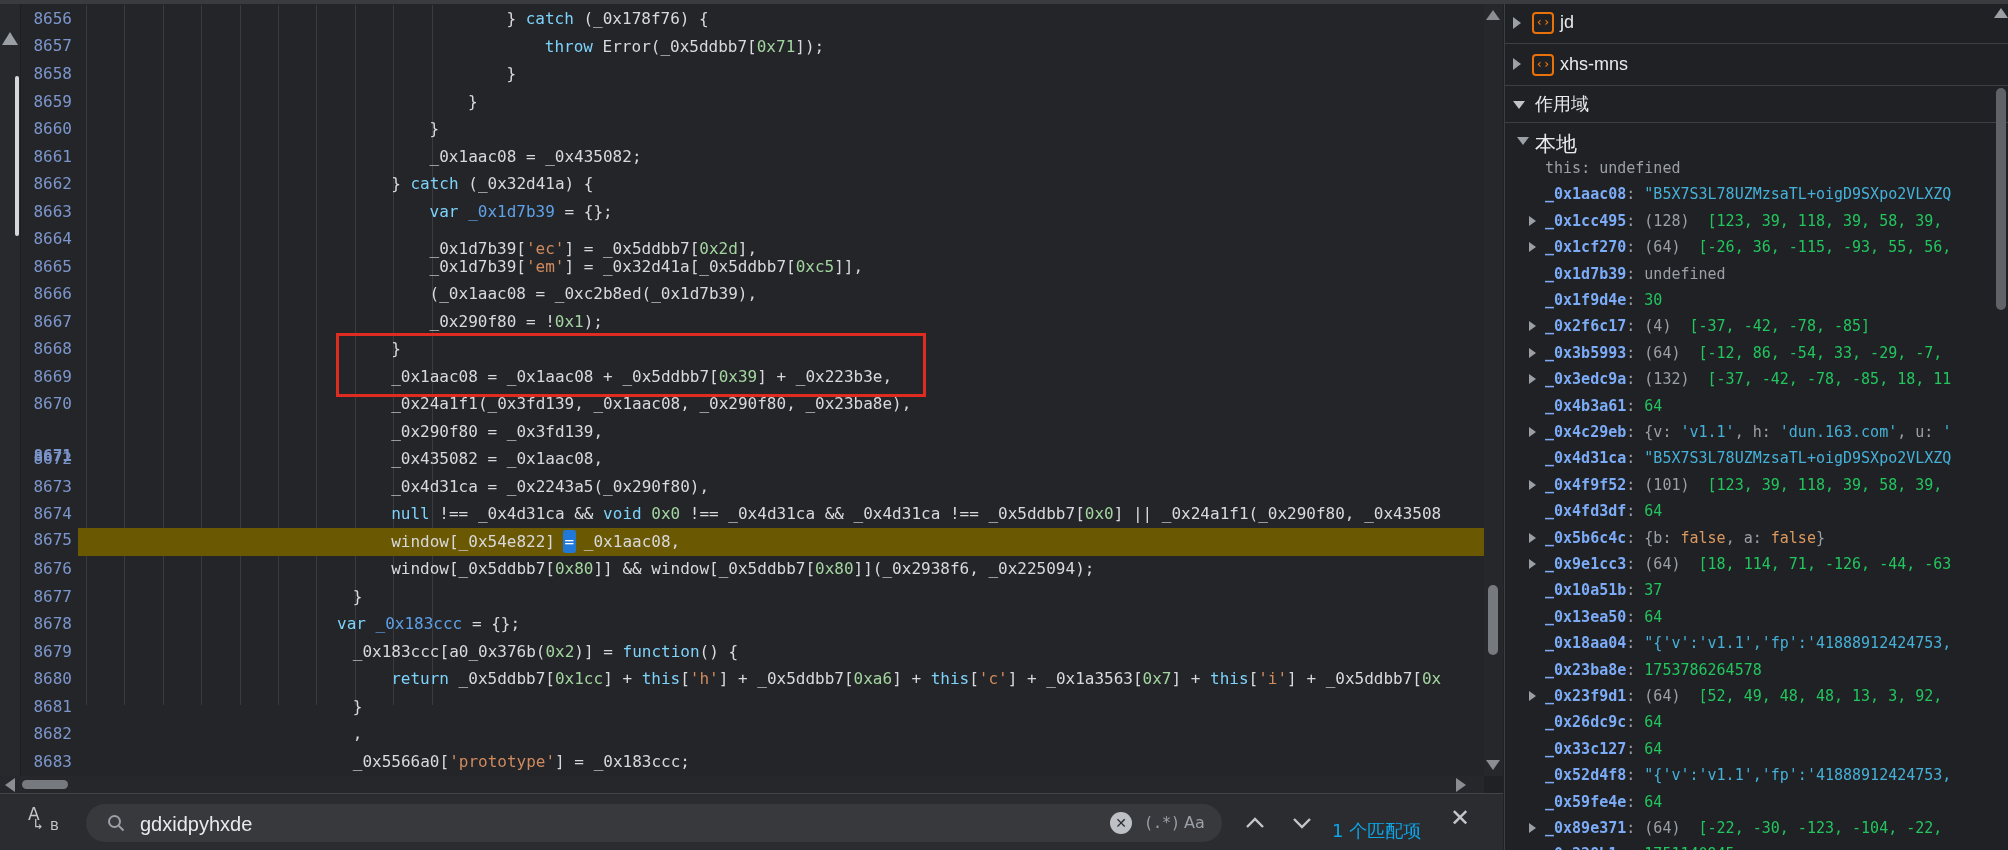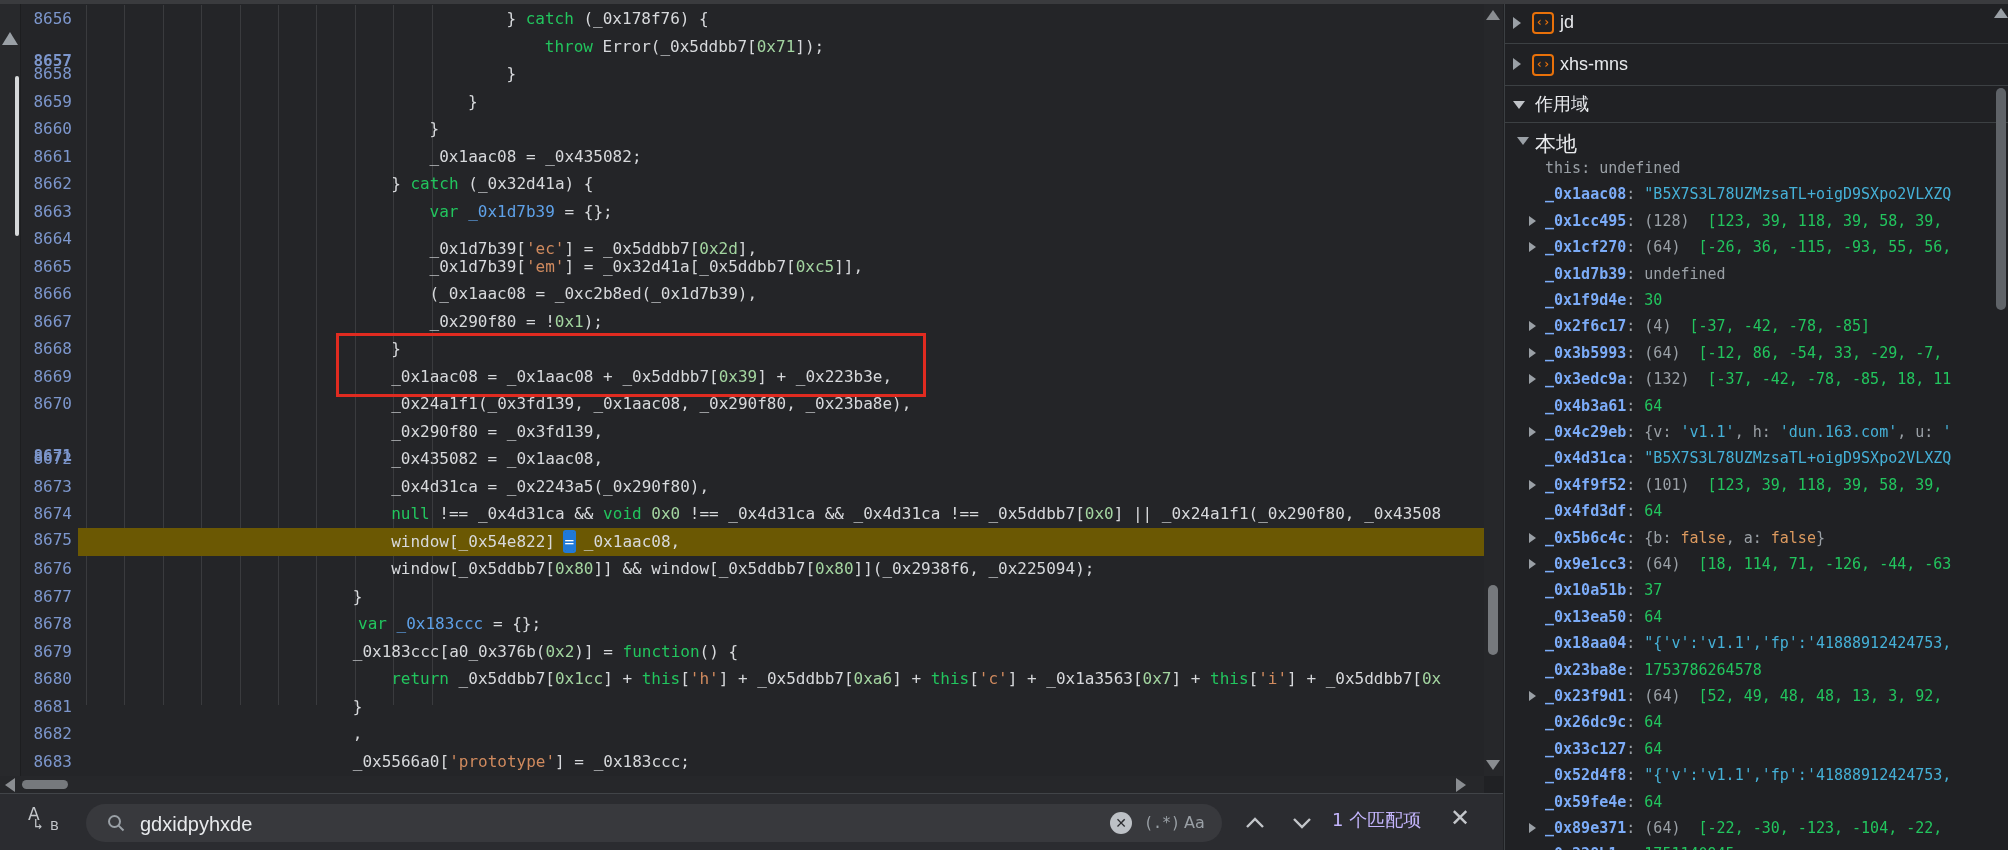--- a/index.html
+++ b/index.html
@@ -10,21 +10,21 @@
   .top-strip{position:absolute;left:0;top:0;width:2008px;height:4px;background:#3a3b3e;z-index:9;}
   .left-col{position:absolute;left:0;top:4px;width:20px;height:772px;background:#28292c;border-right:1px solid #1d1e20;}
   .left-tri{position:absolute;left:2px;top:28px;width:0;height:0;border-left:8px solid transparent;border-right:8px solid transparent;border-bottom:13px solid #9aa0a6;}
   .left-bar{position:absolute;left:15px;top:72px;width:4px;height:160px;background:#d6d8da;border-radius:2px;}
   .gutter-num{position:absolute;left:20px;width:52px;height:28px;line-height:28px;text-align:right;
               color:#7c96cc;font-size:16px;cursor:pointer;}
   .guide{position:absolute;top:5px;height:700px;width:1px;background:#3a3b3e;}
   .code-line{position:absolute;height:28px;line-height:28px;font-size:16px;white-space:pre;color:#d7d9dc;z-index:3;cursor:text;}
   .gold-line{position:absolute;left:78px;width:1406px;height:28px;background:#6b5803;z-index:2;}
   .red-box{position:absolute;left:336px;top:333px;width:584px;height:58px;border:3px solid #e02b20;z-index:6;pointer-events:none;}
-  .tk-d{color:#d7d9dc}.tk-k{color:#22c55e}.tk-s{color:#d08a5e}.tk-n{color:#a3d5a0}.tk-v{color:#5ea1e8}
+  .tk-d{color:#d7d9dc}.tk-k{color:#7dd3fc}.tk-s{color:#d08a5e}.tk-n{color:#a3d5a0}.tk-v{color:#5ea1e8}
   .tk-eq{background:#2079d8;color:#ffffff;box-shadow:0 0 0 2px #2079d8;border-radius:1px;}
   
   .vscroll{position:absolute;left:1484px;top:4px;width:19px;height:772px;background:#26272a;}
   .hscroll{position:absolute;left:0;top:776px;width:1484px;height:17px;background:#26272a;}
   .tri-up{width:0;height:0;border-left:7px solid transparent;border-right:7px solid transparent;border-bottom:10px solid #8a8d91;}
   .tri-dn{width:0;height:0;border-left:7px solid transparent;border-right:7px solid transparent;border-top:10px solid #8a8d91;}
   .tri-l{width:0;height:0;border-top:7px solid transparent;border-bottom:7px solid transparent;border-right:10px solid #8a8d91;}
   .tri-r{width:0;height:0;border-top:7px solid transparent;border-bottom:7px solid transparent;border-left:10px solid #8a8d91;}
   .thumb{background:#76797d;border-radius:5px;}
   
@@ -33,21 +33,21 @@
   .ab-icon .a{position:absolute;left:2px;top:0;font-size:17px;font-family:"DejaVu Sans",sans-serif;}
   .ab-icon .arr{position:absolute;left:8px;top:11px;font-size:15px;}
   .ab-icon .b{position:absolute;left:24px;top:14px;font-size:13px;font-family:"DejaVu Sans",sans-serif;}
   .search-pill{position:absolute;left:86px;top:10px;width:1136px;height:38px;background:#38393d;border-radius:19px;}
   .search-input{position:absolute;left:52px;top:0;width:940px;height:38px;background:transparent;border:none;outline:none;
                 color:#e8eaed;font-size:20px;font-family:"Liberation Sans","DejaVu Sans",sans-serif;}
   .pill-ctrl{position:absolute;top:0;height:38px;line-height:38px;color:#9aa0a6;cursor:pointer;}
   .clear-btn{position:absolute;left:1024px;top:8px;width:22px;height:22px;border-radius:11px;background:#bdc1c6;color:#2b2c30;
              font-size:14px;line-height:22px;text-align:center;cursor:pointer;font-family:"DejaVu Sans",sans-serif;}
   .nav-btn{position:absolute;top:14px;width:30px;height:30px;cursor:pointer;}
-  .match-label{position:absolute;left:1332px;top:14px;color:#c4b5fd;font-size:18px;
+  .match-label{position:absolute;left:1332px;top:25px;color:#0ea5e9;font-size:18px;
                font-family:"DejaVu Sans",sans-serif;white-space:nowrap;text-align:right;}
   .close-btn{position:absolute;left:1450px;top:10px;color:#c3c6ca;font-size:24px;cursor:pointer;font-family:"DejaVu Sans",sans-serif;}
   
   .right-panel{position:absolute;left:1504px;top:0;width:504px;height:850px;background:#202124;border-left:1px solid #3c4043;overflow:hidden;}
   .sep{position:absolute;left:0;width:504px;height:1px;background:#3c4043;}
   .hdr-row{position:absolute;left:0;width:504px;cursor:pointer;}
   .hdr-label{position:absolute;color:#e8eaed;font-size:18px;font-family:"Liberation Sans","DejaVu Sans",sans-serif;white-space:nowrap;}
   .disc{position:absolute;width:0;height:0;border-top:6px solid transparent;border-bottom:6px solid transparent;border-left:8px solid #9aa0a6;}
   .disc-dn{position:absolute;width:0;height:0;border-left:6px solid transparent;border-right:6px solid transparent;border-top:8px solid #c0c3c7;}
   .code-chip{position:absolute;width:18px;height:18px;border:2px solid #e8710a;border-radius:4px;color:#e8710a;
@@ -82,21 +82,21 @@
         <div class="guide" style="left: 316.4px;"></div>
         <div class="guide" style="left: 354.8px;"></div>
         <div class="guide" style="left: 393.2px;"></div>
         <div class="guide" style="left: 431.6px;"></div>
       </div>
     <div id="gold">
         <div class="gold-line" style="top: 527.5px;"></div>
       </div>
     <div id="gutter">
         <div class="gutter-num" style="top: 5px;">8656</div>
-        <div class="gutter-num" style="top: 47px; font-weight: bold;">8657</div>
+        <div class="gutter-num" style="top: 32px;">8657</div>
         <div class="gutter-num" style="top: 60px;">8658</div>
         <div class="gutter-num" style="top: 87.5px;">8659</div>
         <div class="gutter-num" style="top: 115px;">8660</div>
         <div class="gutter-num" style="top: 142.5px;">8661</div>
         <div class="gutter-num" style="top: 170px;">8662</div>
         <div class="gutter-num" style="top: 197.5px;">8663</div>
         <div class="gutter-num" style="top: 225px;">8664</div>
         <div class="gutter-num" style="top: 252.5px;">8665</div>
         <div class="gutter-num" style="top: 280px;">8666</div>
         <div class="gutter-num" style="top: 307.5px;">8667</div>
@@ -133,21 +133,21 @@
         <div class="code-line" style="top: 335px; left: 391.2px;"><span class="tk-d">}</span></div>
         <div class="code-line" style="top: 362.5px; left: 391.2px;"><span class="tk-d">_0x1aac08 = _0x1aac08 + _0x5ddbb7[</span><span class="tk-n">0x39</span><span class="tk-d">] + _0x223b3e,</span></div>
         <div class="code-line" style="top: 390px; left: 391.2px;"><span class="tk-d">_0x24a1f1(_0x3fd139, _0x1aac08, _0x290f80, _0x23ba8e),</span></div>
         <div class="code-line" style="top: 417.5px; left: 391.2px;"><span class="tk-d">_0x290f80 = _0x3fd139,</span></div>
         <div class="code-line" style="top: 445px; left: 391.2px;"><span class="tk-d">_0x435082 = _0x1aac08,</span></div>
         <div class="code-line" style="top: 472.5px; left: 391.2px;"><span class="tk-d">_0x4d31ca = _0x2243a5(_0x290f80),</span></div>
         <div class="code-line" style="top: 500px; left: 391.2px;"><span class="tk-k">null</span><span class="tk-d"> !== _0x4d31ca &amp;&amp; </span><span class="tk-k">void</span><span class="tk-d"> </span><span class="tk-n">0x0</span><span class="tk-d"> !== _0x4d31ca &amp;&amp; _0x4d31ca !== _0x5ddbb7[</span><span class="tk-n">0x0</span><span class="tk-d">] || _0x24a1f1(_0x290f80, _0x43508</span></div>
         <div class="code-line" style="top: 527.5px; left: 391.2px;"><span class="tk-d">window[_0x54e822] </span><span class="tk-eq">=</span><span class="tk-d"> _0x1aac08,</span></div>
         <div class="code-line" style="top: 555px; left: 391.2px;"><span class="tk-d">window[_0x5ddbb7[</span><span class="tk-n">0x80</span><span class="tk-d">]] &amp;&amp; window[_0x5ddbb7[</span><span class="tk-n">0x80</span><span class="tk-d">]](_0x2938f6, _0x225094);</span></div>
         <div class="code-line" style="top: 582.5px; left: 352.8px;"><span class="tk-d">}</span></div>
-        <div class="code-line" style="top: 610px; left: 358px;"><span class="tk-k">var</span><span class="tk-d"> </span><span class="tk-v">_0x183ccc</span><span class="tk-d"> = {};</span></div>
+        <div class="code-line" style="top: 610px; left: 337px;"><span class="tk-k">var</span><span class="tk-d"> </span><span class="tk-v">_0x183ccc</span><span class="tk-d"> = {};</span></div>
         <div class="code-line" style="top: 637.5px; left: 352.8px;"><span class="tk-d">_0x183ccc[a0_0x376b(</span><span class="tk-n">0x2</span><span class="tk-d">)] = </span><span class="tk-k">function</span><span class="tk-d">() {</span></div>
         <div class="code-line" style="top: 665px; left: 391.2px;"><span class="tk-k">return</span><span class="tk-d"> _0x5ddbb7[</span><span class="tk-n">0x1cc</span><span class="tk-d">] + </span><span class="tk-k">this</span><span class="tk-d">[</span><span class="tk-s">'h'</span><span class="tk-d">] + _0x5ddbb7[</span><span class="tk-n">0xa6</span><span class="tk-d">] + </span><span class="tk-k">this</span><span class="tk-d">[</span><span class="tk-s">'c'</span><span class="tk-d">] + _0x1a3563[</span><span class="tk-n">0x7</span><span class="tk-d">] + </span><span class="tk-k">this</span><span class="tk-d">[</span><span class="tk-s">'i'</span><span class="tk-d">] + _0x5ddbb7[</span><span class="tk-n">0x</span></div>
         <div class="code-line" style="top: 692.5px; left: 352.8px;"><span class="tk-d">}</span></div>
         <div class="code-line" style="top: 720px; left: 352.8px;"><span class="tk-d">,</span></div>
         <div class="code-line" style="top: 747.5px; left: 352.8px;"><span class="tk-d">_0x5566a0[</span><span class="tk-s">'prototype'</span><span class="tk-d">] = _0x183ccc;</span></div>
       </div>
     <div class="red-box"></div>
   </div>
 
   <div class="vscroll">

